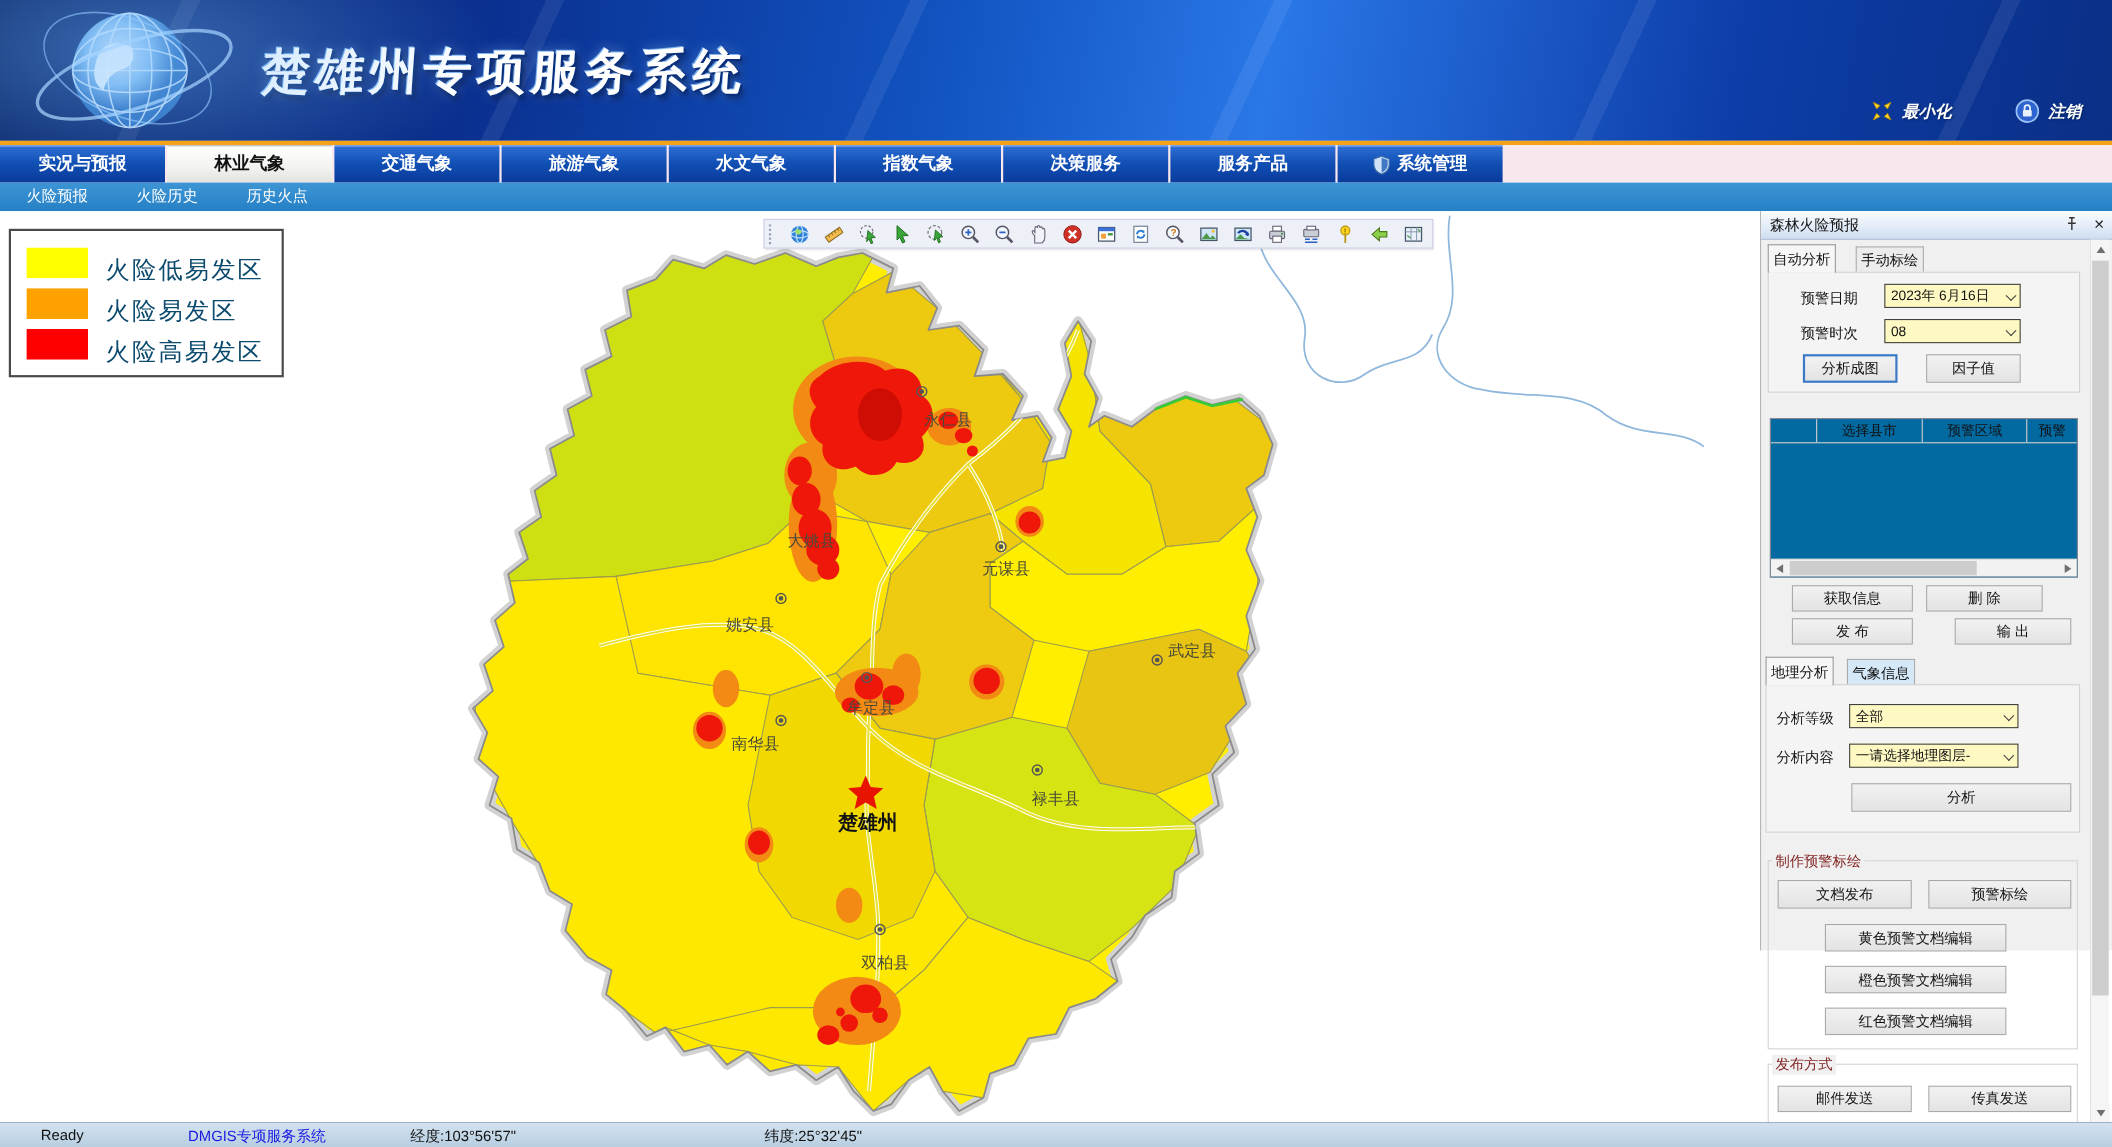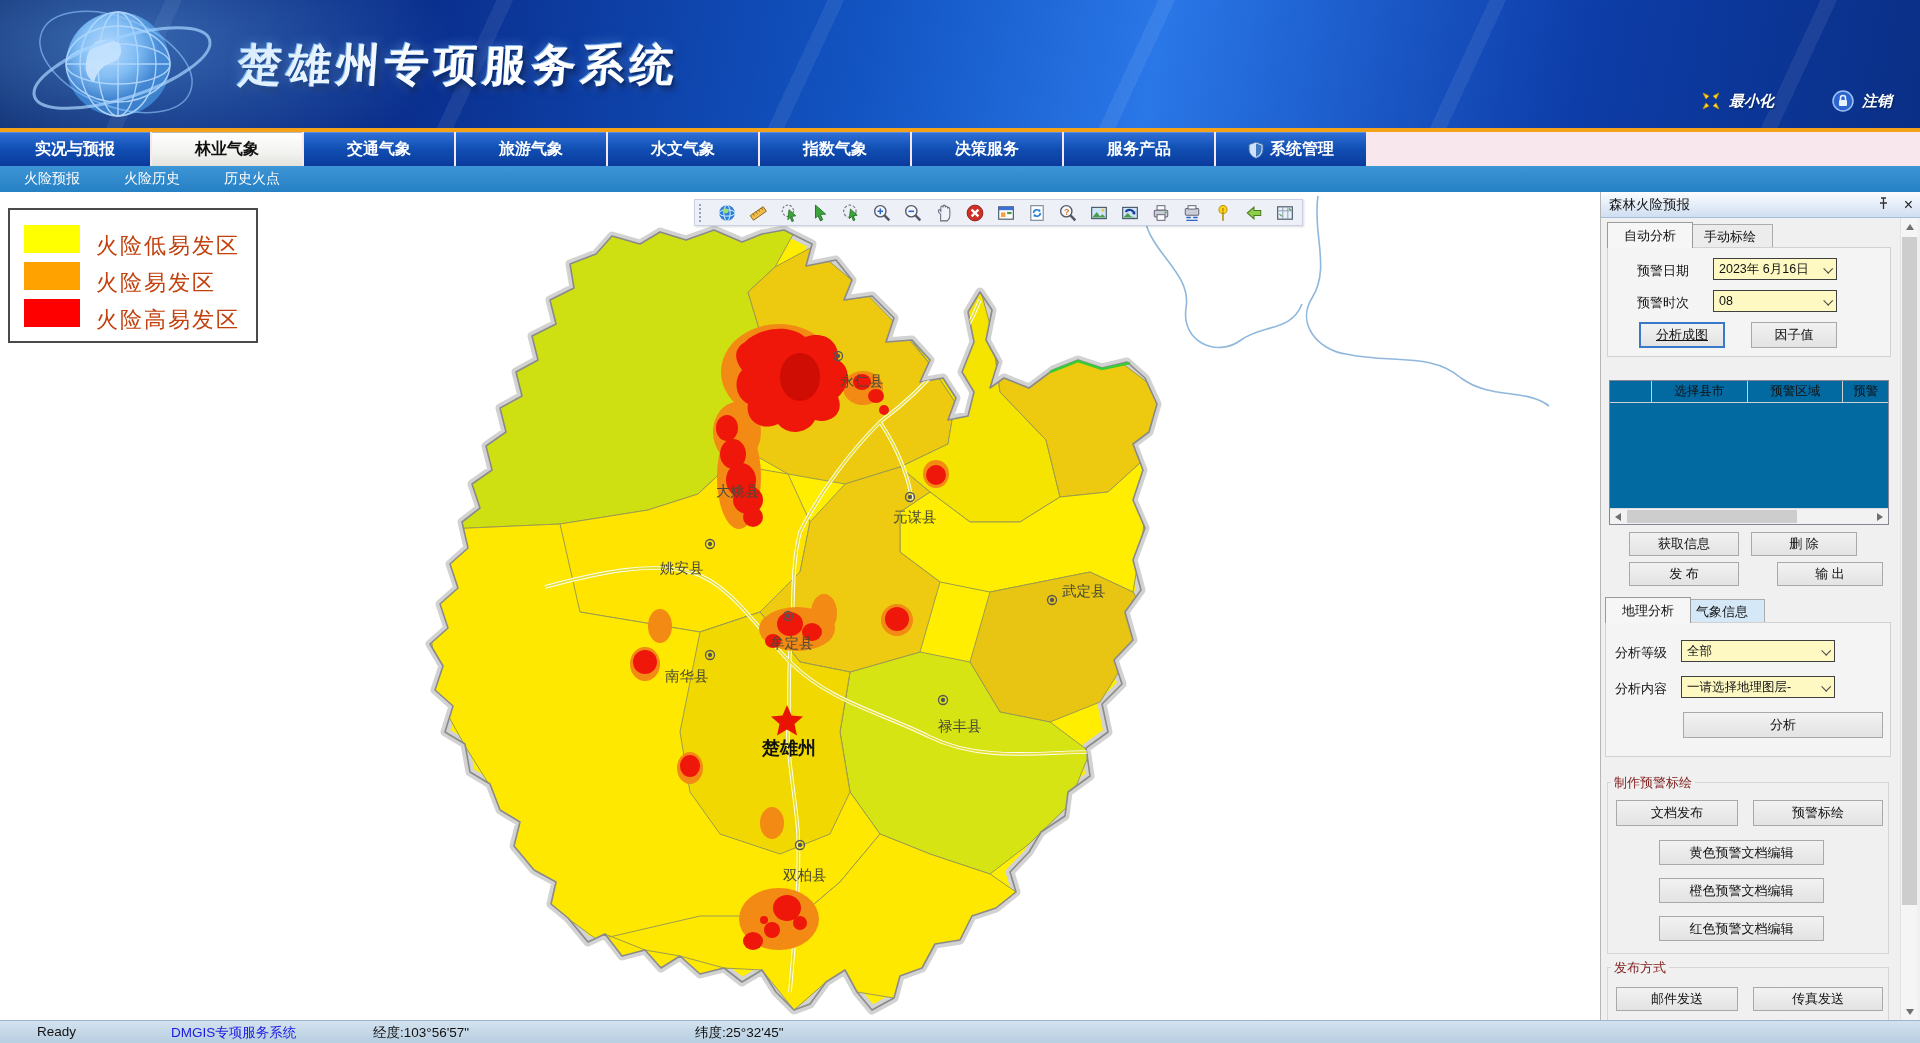--- a/index.html
+++ b/index.html
@@ -40,46 +40,46 @@
 
   
   .main { position:absolute; left:0; top:192px; width:1920px; height:828px; }
   .map-area { position:absolute; left:0; top:0; width:1600px; height:828px; background:#fff; overflow:hidden; }
   .map-svg { position:absolute; left:0; top:0; }
 
   
   .legend { position:absolute; left:8px; top:16px; width:250px; background:#fff;
     border:2px solid #4a4a4a; padding:10px 12px 10px 14px; }
   .legend-row { display:flex; align-items:center; gap:16px; height:37px; }
-  .legend-label { font-family:"Liberation Serif","DejaVu Serif",serif; font-size:22px; color:#c2410c; letter-spacing:2px;margin-top:14px; }
+  .legend-label { font-family:"Liberation Serif","DejaVu Serif",serif; font-size:22px; color:#0c4a6e; letter-spacing:2px;margin-top:14px; }
 
   
   .toolbar { position:absolute; left:694px; top:7px; height:27px; display:flex; align-items:center; gap:12px;
     background:#eef0f8; border:1px solid #ccd0e4; padding:0 8px 0 4px; box-shadow:1px 1px 2px rgba(0,0,0,.15); }
   .toolbar .grip { width:4px; height:18px; border-left:2px dotted #9aa0b8; margin-right:2px; }
   .tb-icon { width:19px; height:19px; display:flex; align-items:center; justify-content:center; cursor:pointer; }
 
   
-  .panel { position:absolute; left:1600px; top:0; width:320px; height:828px; background:#f0f0f0;
+  .panel { position:absolute; left:1600px; top:0; width:320px; height:672px; background:#f0f0f0;
     border-left:1px solid #b5b5b5; font-size:13px; color:#111; }
   .p-title { position:absolute; left:0; top:0; width:320px; height:26px;
     background:linear-gradient(#fbfdff,#cfdef2); border-bottom:1px solid #a8bcd8;
     display:flex; align-items:center; padding:0 8px; font-size:13.5px; }
   .p-title-icons { margin-left:auto; display:flex; gap:14px; align-items:center; }
   .p-title-icons span { cursor:pointer; color:#222; font-size:14px; line-height:1; }
   .p-scroll { position:absolute; right:3px; top:26px; width:17px; height:802px; background:#f5f5f5; border-left:1px solid #e2e2e2; }
   .p-scroll .s-up { position:absolute; top:0; left:0; width:17px; height:17px; display:flex; align-items:center; justify-content:center; background:#f5f5f5; cursor:pointer; }
   .p-scroll .s-down { position:absolute; bottom:0; left:0; width:17px; height:17px; display:flex; align-items:center; justify-content:center; background:#f5f5f5; cursor:pointer; }
   .p-scroll .s-thumb { position:absolute; top:19px; left:1px; width:15px; height:668px; background:#cdcdcd; cursor:pointer; }
   .tri-up { width:0; height:0; border-left:4px solid transparent; border-right:4px solid transparent; border-bottom:6px solid #6f6f6f; }
   .tri-down { width:0; height:0; border-left:4px solid transparent; border-right:4px solid transparent; border-top:6px solid #6f6f6f; }
   .tri-left { width:0; height:0; border-top:4px solid transparent; border-bottom:4px solid transparent; border-right:6px solid #6f6f6f; }
   .tri-right { width:0; height:0; border-top:4px solid transparent; border-bottom:4px solid transparent; border-left:6px solid #6f6f6f; }
 
-  .p-tab { position:absolute; height:24px; padding:0 16px; display:flex; align-items:center; font-size:13px;
+  .p-tab { position:absolute; height:24px; padding:0 4px; display:flex; align-items:center; font-size:13px;
     border:1px solid #acacac; border-bottom:none; background:#ececec; cursor:pointer; }
   .p-tab.active { background:#f6f6f6; height:26px; z-index:2; border-color:#9a9a9a; }
   .p-tab.blue { background:#d5e8f8; }
   .p-frame { position:absolute; border:1px solid #d2d2d2; background:#f4f4f4; }
 
   .p-label { position:absolute; font-size:13px; color:#111; }
   .combo { position:absolute; height:22px; background:#fef9c3; border:1px solid #404040; display:flex; align-items:center;
     padding:0 30px 0 5px; font-size:12.5px; cursor:pointer; white-space:nowrap; overflow:hidden; }
   .combo .chev { position:absolute; right:5px; top:7px; width:7px; height:7px;
     border-right:1.6px solid #444; border-bottom:1.6px solid #444; transform:rotate(45deg) translateY(-1px); }
@@ -527,21 +527,21 @@
       <span class="p-label" style="left:36px; top:70px;">预警日期</span>
       <div class="combo" style="left:112px; top:66px; width:124px;">
         <span>2023年 6月16日</span>
           <span class="chev"></span>
       </div>
       <span class="p-label" style="left:36px; top:102px;">预警时次</span>
       <div class="combo" style="left:112px; top:98px; width:124px;">
         <span>08</span>
           <span class="chev"></span>
       </div>
-      <div class="btn focused" style="left:38px; top:130px; width:86px; height:26px;text-decoration:underline;">
+      <div class="btn focused" style="left:38px; top:130px; width:86px; height:26px;">
           <span>分析成图</span>
         </div>
       <div class="btn" style="left:150px; top:130px; width:86px; height:26px;">
           <span>因子值</span>
         </div>
 
       <div class="p-table">
         <div class="pt-head">
           <div class="pt-col" style="width:42px;"></div>
           <div class="pt-col" style="width:97px;">选择县市</div>

